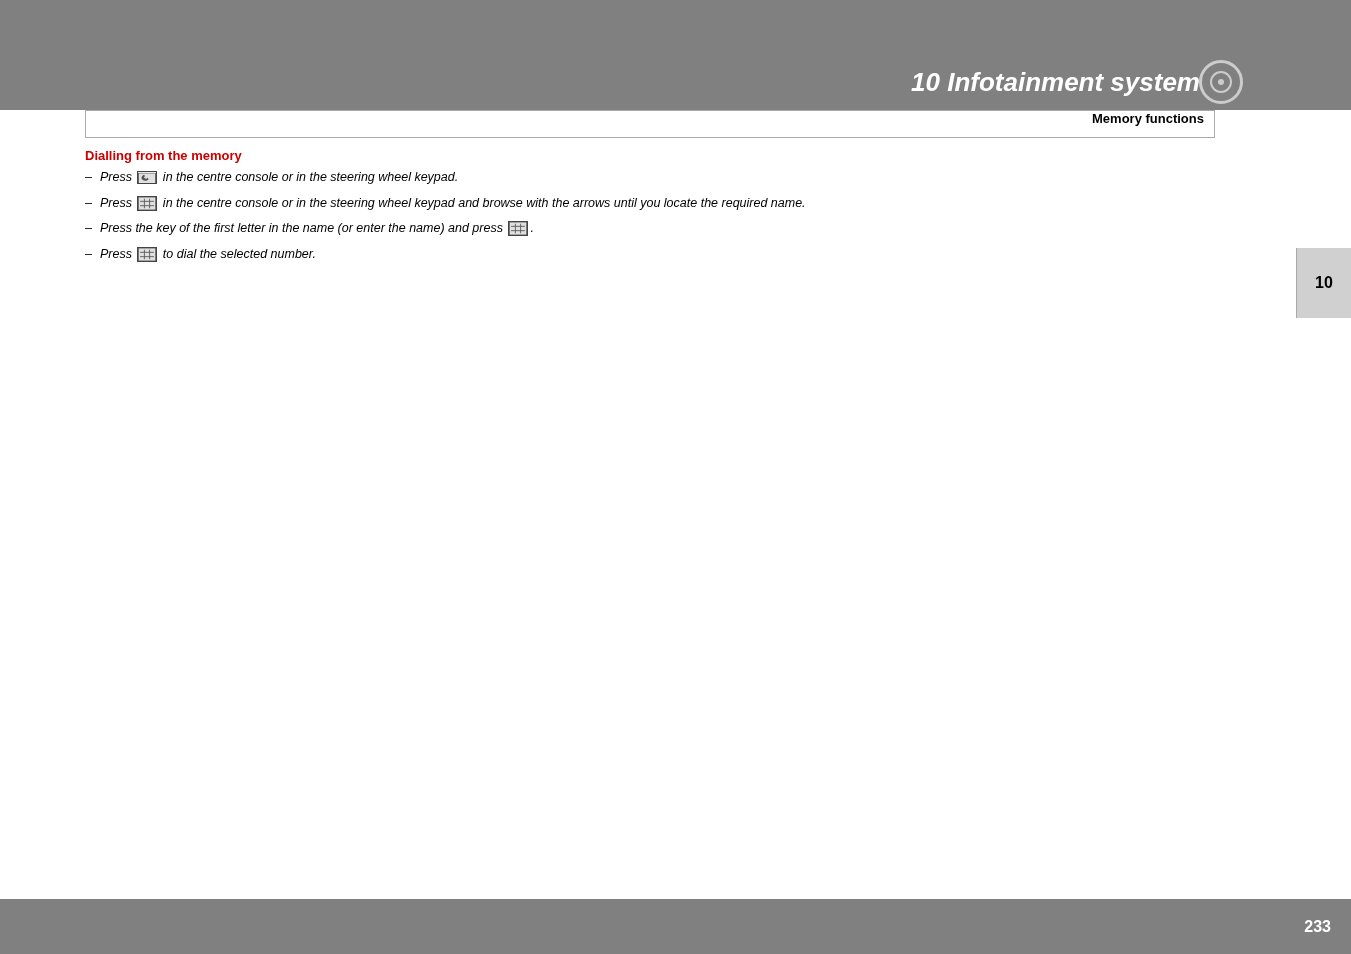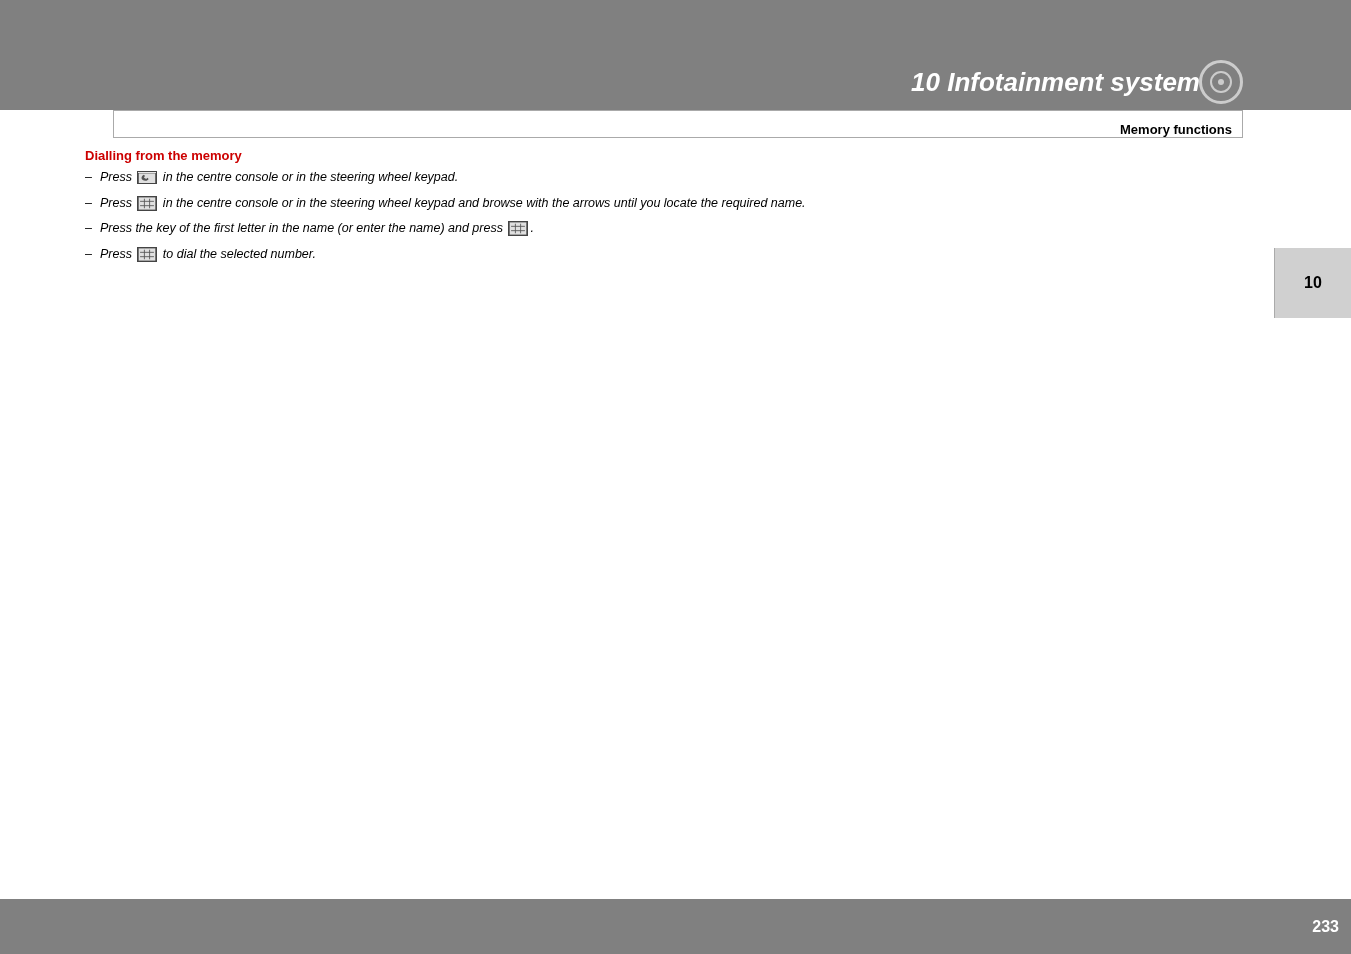--- a/index.html
+++ b/index.html
@@ -91,24 +91,23 @@
     
     .section-header {
       position: absolute;
       top: 110px;
       left: 85px;
       width: 1130px;
       height: 28px;
       border: 1px solid #aaaaaa;
       background: #ffffff;
       display: flex;
-      align-items: flex-end;
+      align-items: flex-start;
       justify-content: flex-end;
       padding-right: 10px;
-      margin-left: 28px;
     }
 
     .section-header-text {
       font-size: 13px;
       font-weight: bold;
       color: #000000;
     }
 
     
     .main-content {
@@ -185,21 +184,21 @@
     .grid-icon svg {
       width: 100%;
       height: 100%;
     }
 
     
     .right-tab {
       position: absolute;
       top: 248px;
       right: 0;
-      width: 77px;
+      width: 55px;
       height: 70px;
       background: #d0d0d0;
       border-left: 1px solid #aaaaaa;
       display: flex;
       align-items: center;
       justify-content: center;
       font-size: 16px;
       font-weight: bold;
       color: #000;
     }
@@ -208,21 +207,21 @@
     .footer-bar {
       position: absolute;
       bottom: 0;
       left: 0;
       width: 1351px;
       height: 55px;
       background: #808080;
       display: flex;
       align-items: center;
       justify-content: flex-end;
-      padding-right: 12px;
+      padding-right: 20px;
     }
 
     .page-number {
       color: #ffffff;
       font-size: 16px;
       font-weight: bold;
     }
   </style>
 </head>
 <body>

